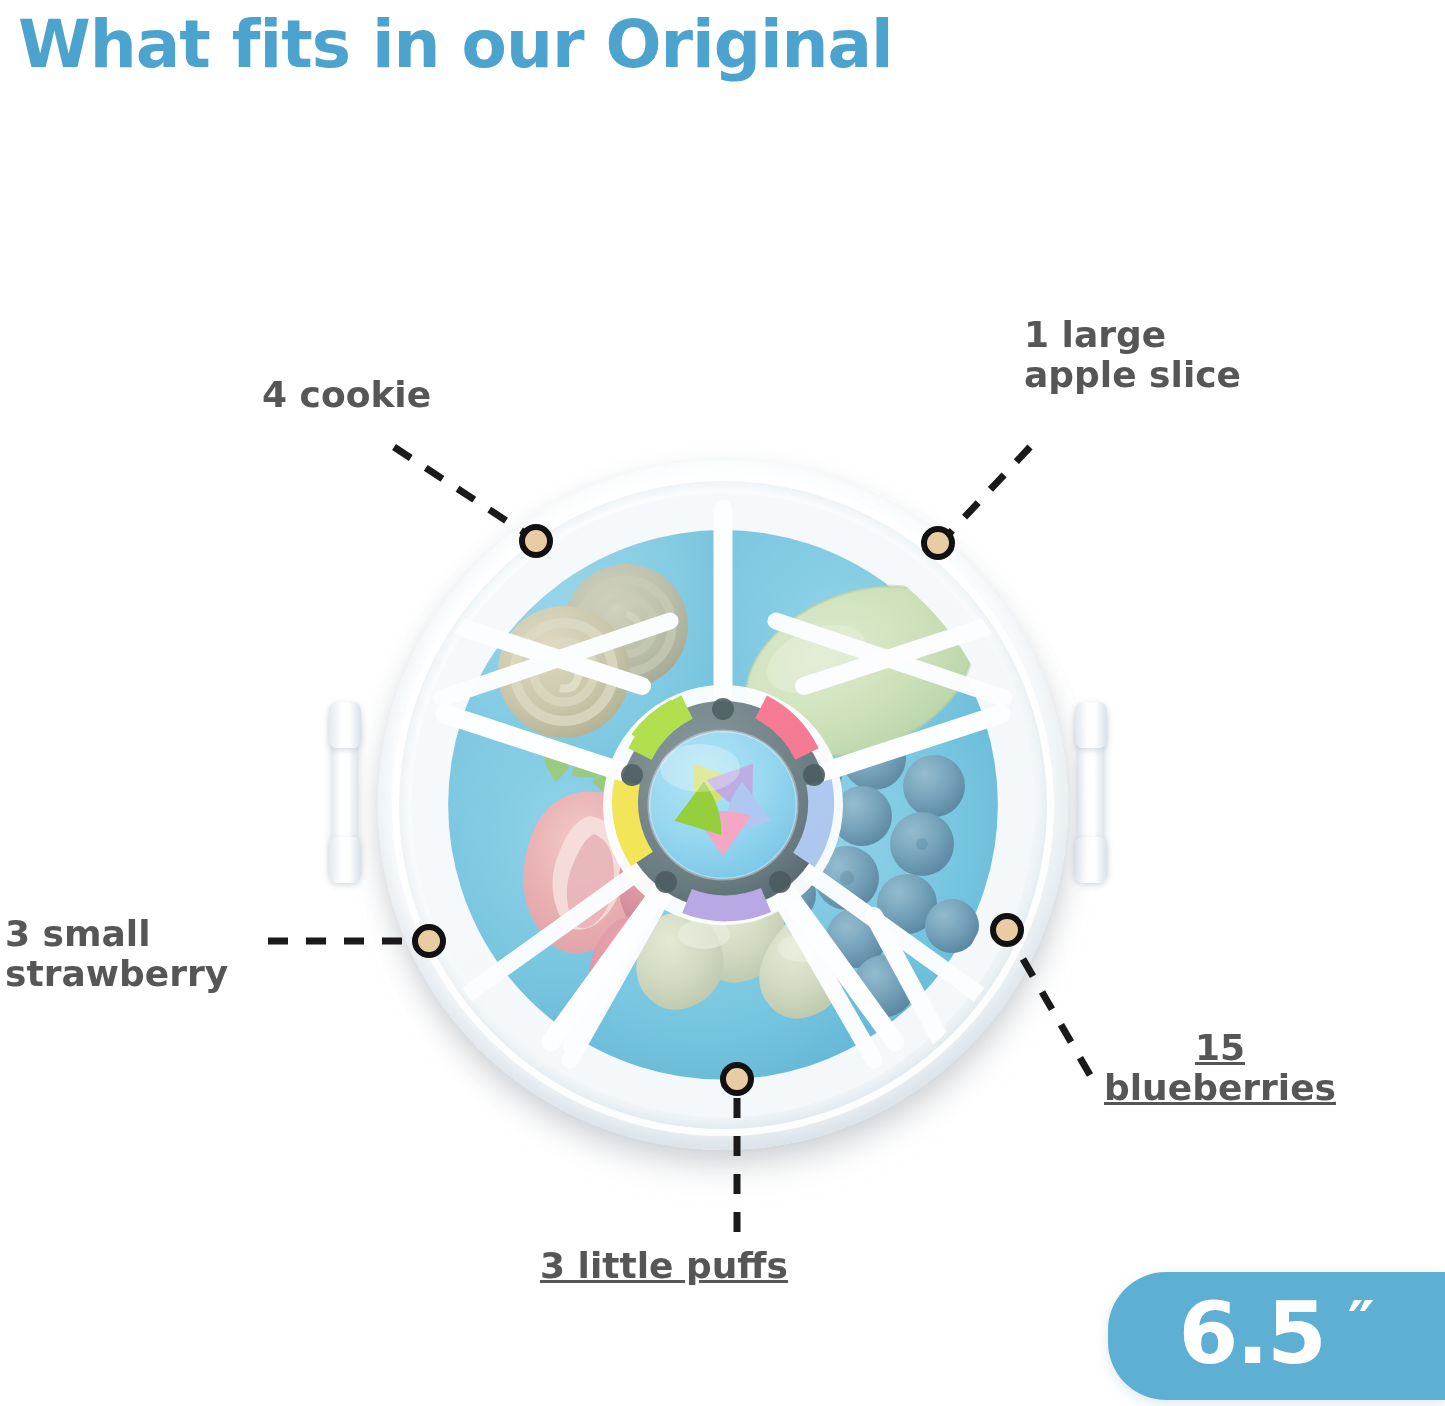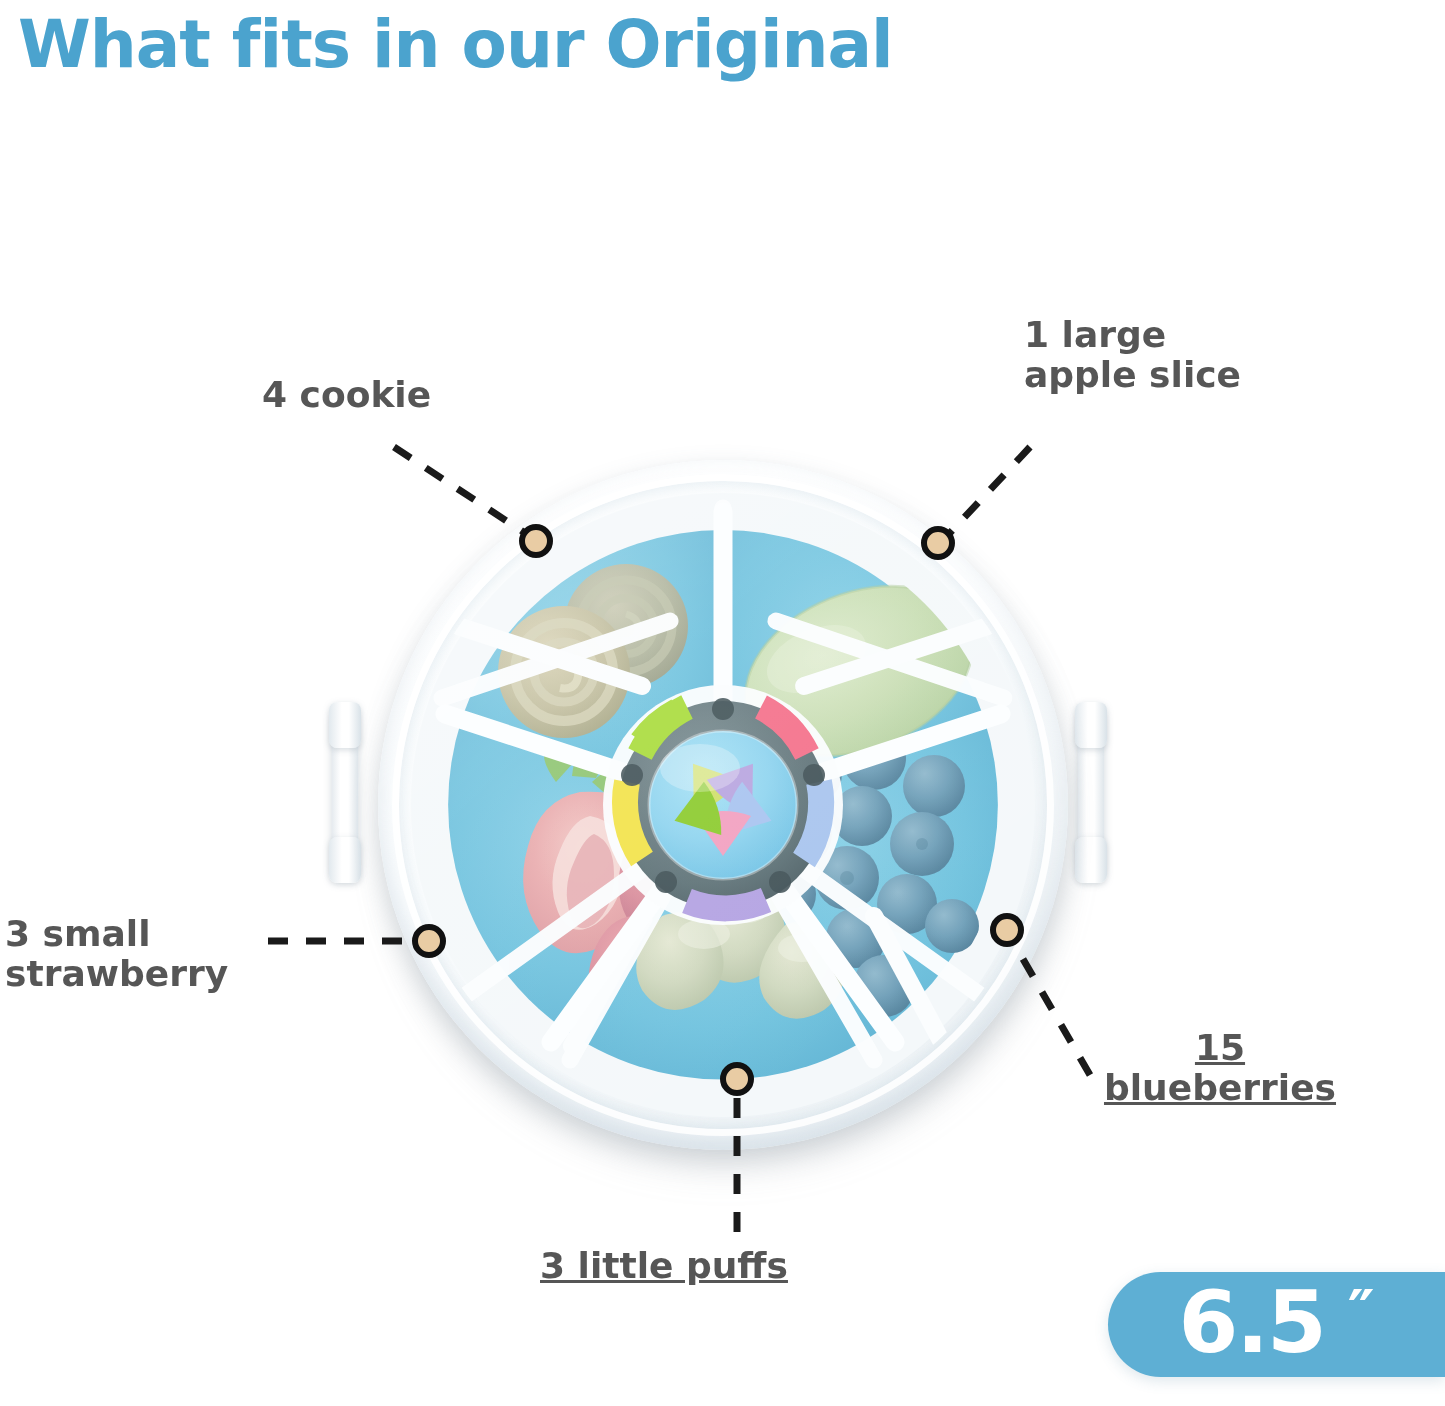--- a/index.html
+++ b/index.html
@@ -113,21 +113,21 @@
   }
   .hinge::before { top:-8px; }
   .hinge::after  { bottom:-8px; }
   #hinge-left  { left:2px;   top:278px; }
   #hinge-right { left:748px; top:278px; }
 
   
   #size-badge {
     position:absolute;
     left:1108px; top:1272px;
-    width:337px; height:105px;
+    width:337px; height:128px;
     background:#5EAFD4;
     border-radius:58px 0 0 58px;
     display:flex;
     align-items:center;
     justify-content:center;
     gap:23px;
     box-shadow:0 4px 14px rgba(70,120,150,0.18);
   }
   #size-badge .num {
     font-family:"DejaVu Sans", sans-serif;

